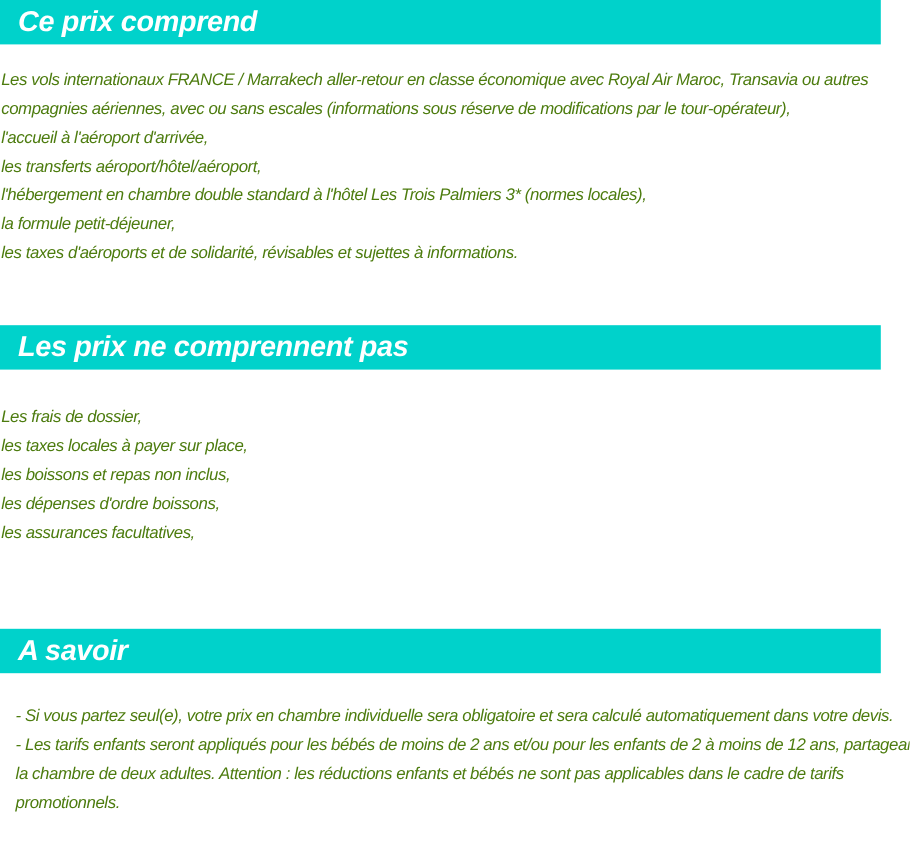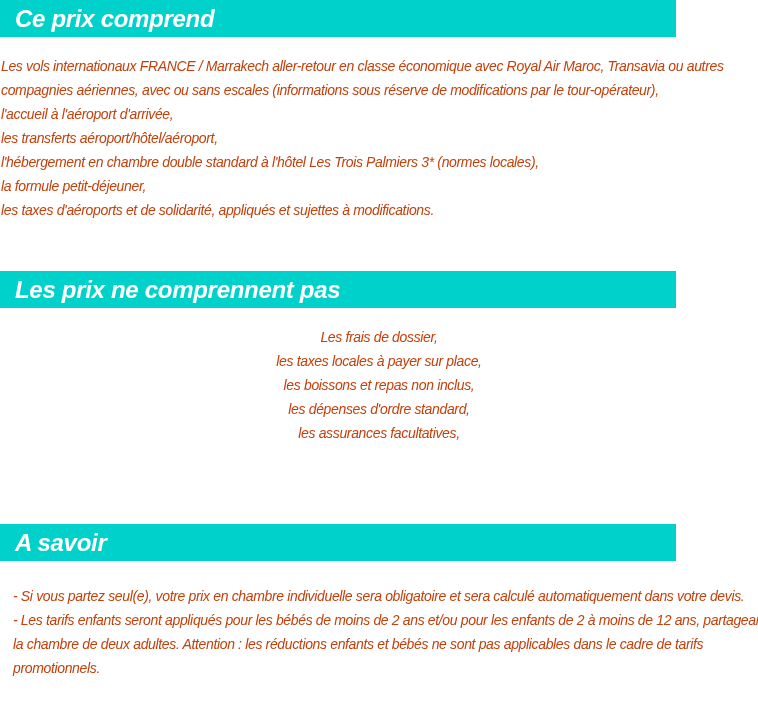--- a/index.html
+++ b/index.html
@@ -10,21 +10,21 @@
   body {
     width: 758px;
     height: 715px;
     overflow: hidden;
     position: relative;
     font-family: "Liberation Sans", "DejaVu Sans", sans-serif;
   }
   .section-header {
     position: absolute;
     left: 0;
-    width: 676px;
+    width: 734px;
     height: 37px;
     background: #00d2cb;
     box-sizing: border-box;
     padding-left: 15px;
   }
   .section-header h2 {
     margin: 0;
     font-style: italic;
     font-weight: bold;
     font-size: 24px;
@@ -33,56 +33,56 @@
     letter-spacing: -0.3px;
     font-family: "Liberation Sans", "DejaVu Sans", sans-serif;
   }
   .section-body {
     position: absolute;
     left: 1px;
     width: 756px;
     font-style: italic;
     font-size: 14px;
     line-height: 24px;
-    color: #c2410c;
+    color: #4d7c0f;
     letter-spacing: -0.35px;
   }
   .section-body p {
     margin: 0;
   }
   #hdr-1 { top: 0; }
   #body-1 { top: 54px; }
   #hdr-2 { top: 271px; }
-  #body-2 { top: 325px; text-align: center; }
+  #body-2 { top: 335px; }
   #hdr-3 { top: 524px; }
   #body-3 { top: 584px; margin-left: 12px; }
 </style>
 </head>
 <body>
 
 <div class="section-header" id="hdr-1">
   <h2>Ce prix comprend</h2>
 </div>
 <div class="section-body" id="body-1">
   <p>Les vols internationaux FRANCE / Marrakech aller-retour en classe économique avec Royal Air Maroc, Transavia ou autres compagnies aériennes, avec ou sans escales (informations sous réserve de modifications par le tour-opérateur),</p>
   <p>l'accueil à l'aéroport d'arrivée,</p>
   <p>les transferts aéroport/hôtel/aéroport,</p>
   <p>l'hébergement en chambre double standard à l'hôtel Les Trois Palmiers 3* (normes locales),</p>
   <p>la formule petit-déjeuner,</p>
-  <p>les taxes d'aéroports et de solidarité, appliqués et sujettes à modifications.</p>
+  <p>les taxes d'aéroports et de solidarité, révisables et sujettes à informations.</p>
 </div>
 
 <div class="section-header" id="hdr-2">
   <h2>Les prix ne comprennent pas</h2>
 </div>
 <div class="section-body" id="body-2">
   <p>Les frais de dossier,</p>
   <p>les taxes locales à payer sur place,</p>
   <p>les boissons et repas non inclus,</p>
-  <p>les dépenses d'ordre standard,</p>
+  <p>les dépenses d'ordre boissons,</p>
   <p>les assurances facultatives,</p>
 </div>
 
 <div class="section-header" id="hdr-3">
   <h2>A savoir</h2>
 </div>
 <div class="section-body" id="body-3">
   <p>- Si vous partez seul(e), votre prix en chambre individuelle sera obligatoire et sera calculé automatiquement dans votre devis.</p>
   <p>- Les tarifs enfants seront appliqués pour les bébés de moins de 2 ans et/ou pour les enfants de 2 à moins de 12 ans, partageant la chambre de deux adultes. Attention : les réductions enfants et bébés ne sont pas applicables dans le cadre de tarifs promotionnels.</p>
 </div>

